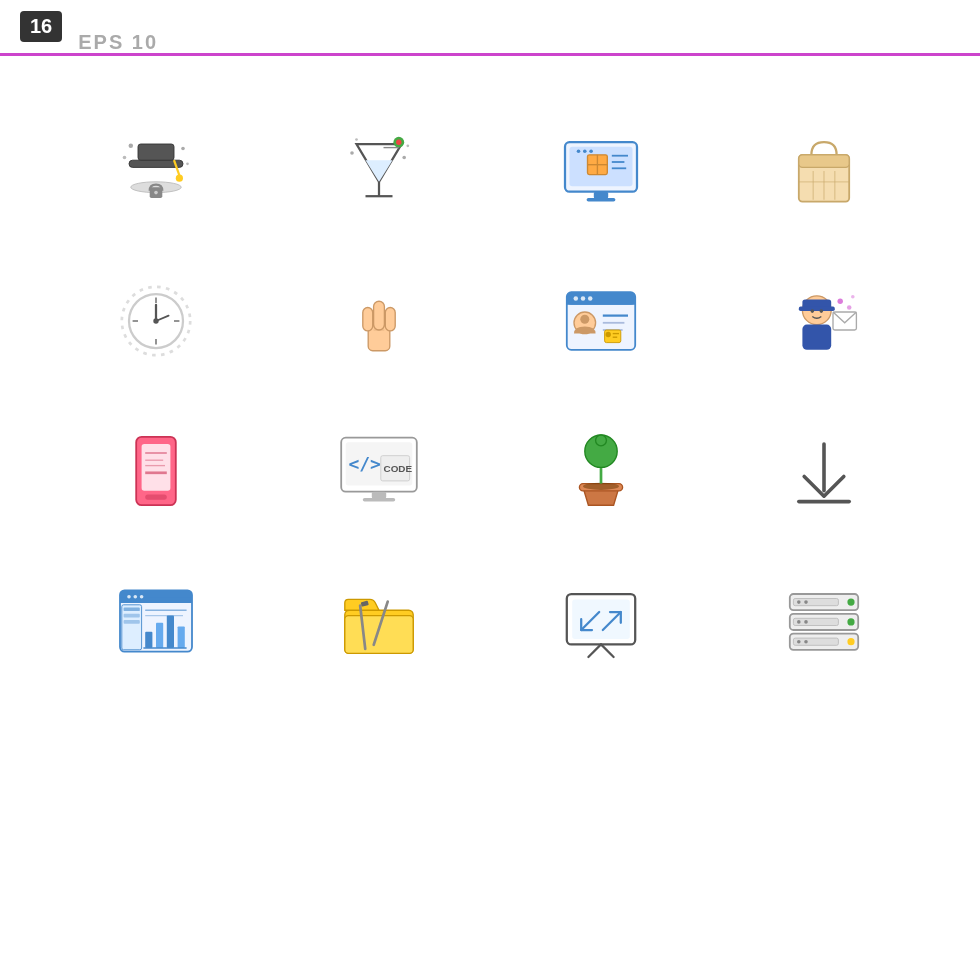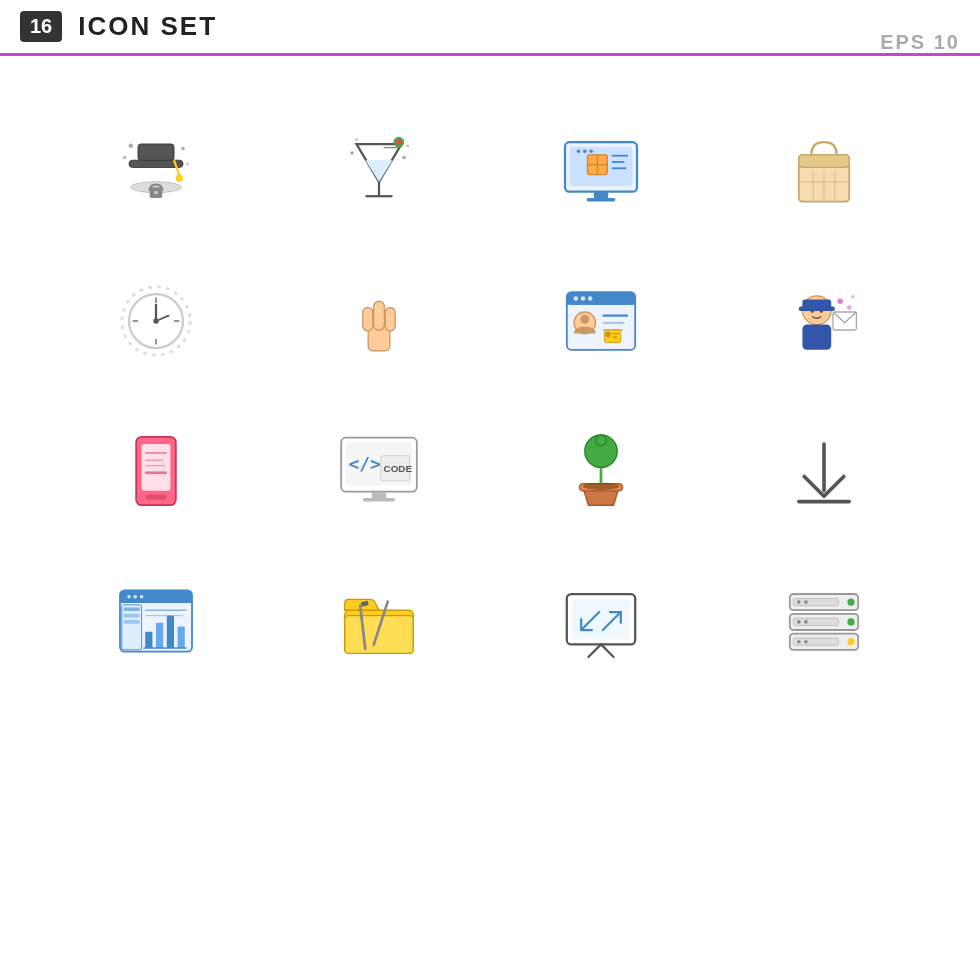--- a/index.html
+++ b/index.html
@@ -152,21 +152,20 @@
 
 <div class="bg-shape-left-top"></div>
 <div class="bg-shape-left-bottom"></div>
 <div class="bg-shape-right-top"></div>
 <div class="bg-shape-right-bottom"></div>
 <div class="bg-circle-bottom-right"></div>
 <div class="bg-circle-bottom-left"></div>
 
 <div class="header">
   <div class="header-badge">16</div>
-  <div class="header-title">ICON SET</div>
   <div class="header-eps">EPS 10</div>
 </div>
 
 <div class="main-area">
   <div class="icon-grid">
 
     <div class="icon-cell">
       <svg class="icon-svg" viewBox="0 0 100 100" xmlns="http://www.w3.org/2000/svg">
 
         <rect x="20" y="38" width="60" height="8" rx="4" fill="#555" stroke="#333" stroke-width="1"></rect>

